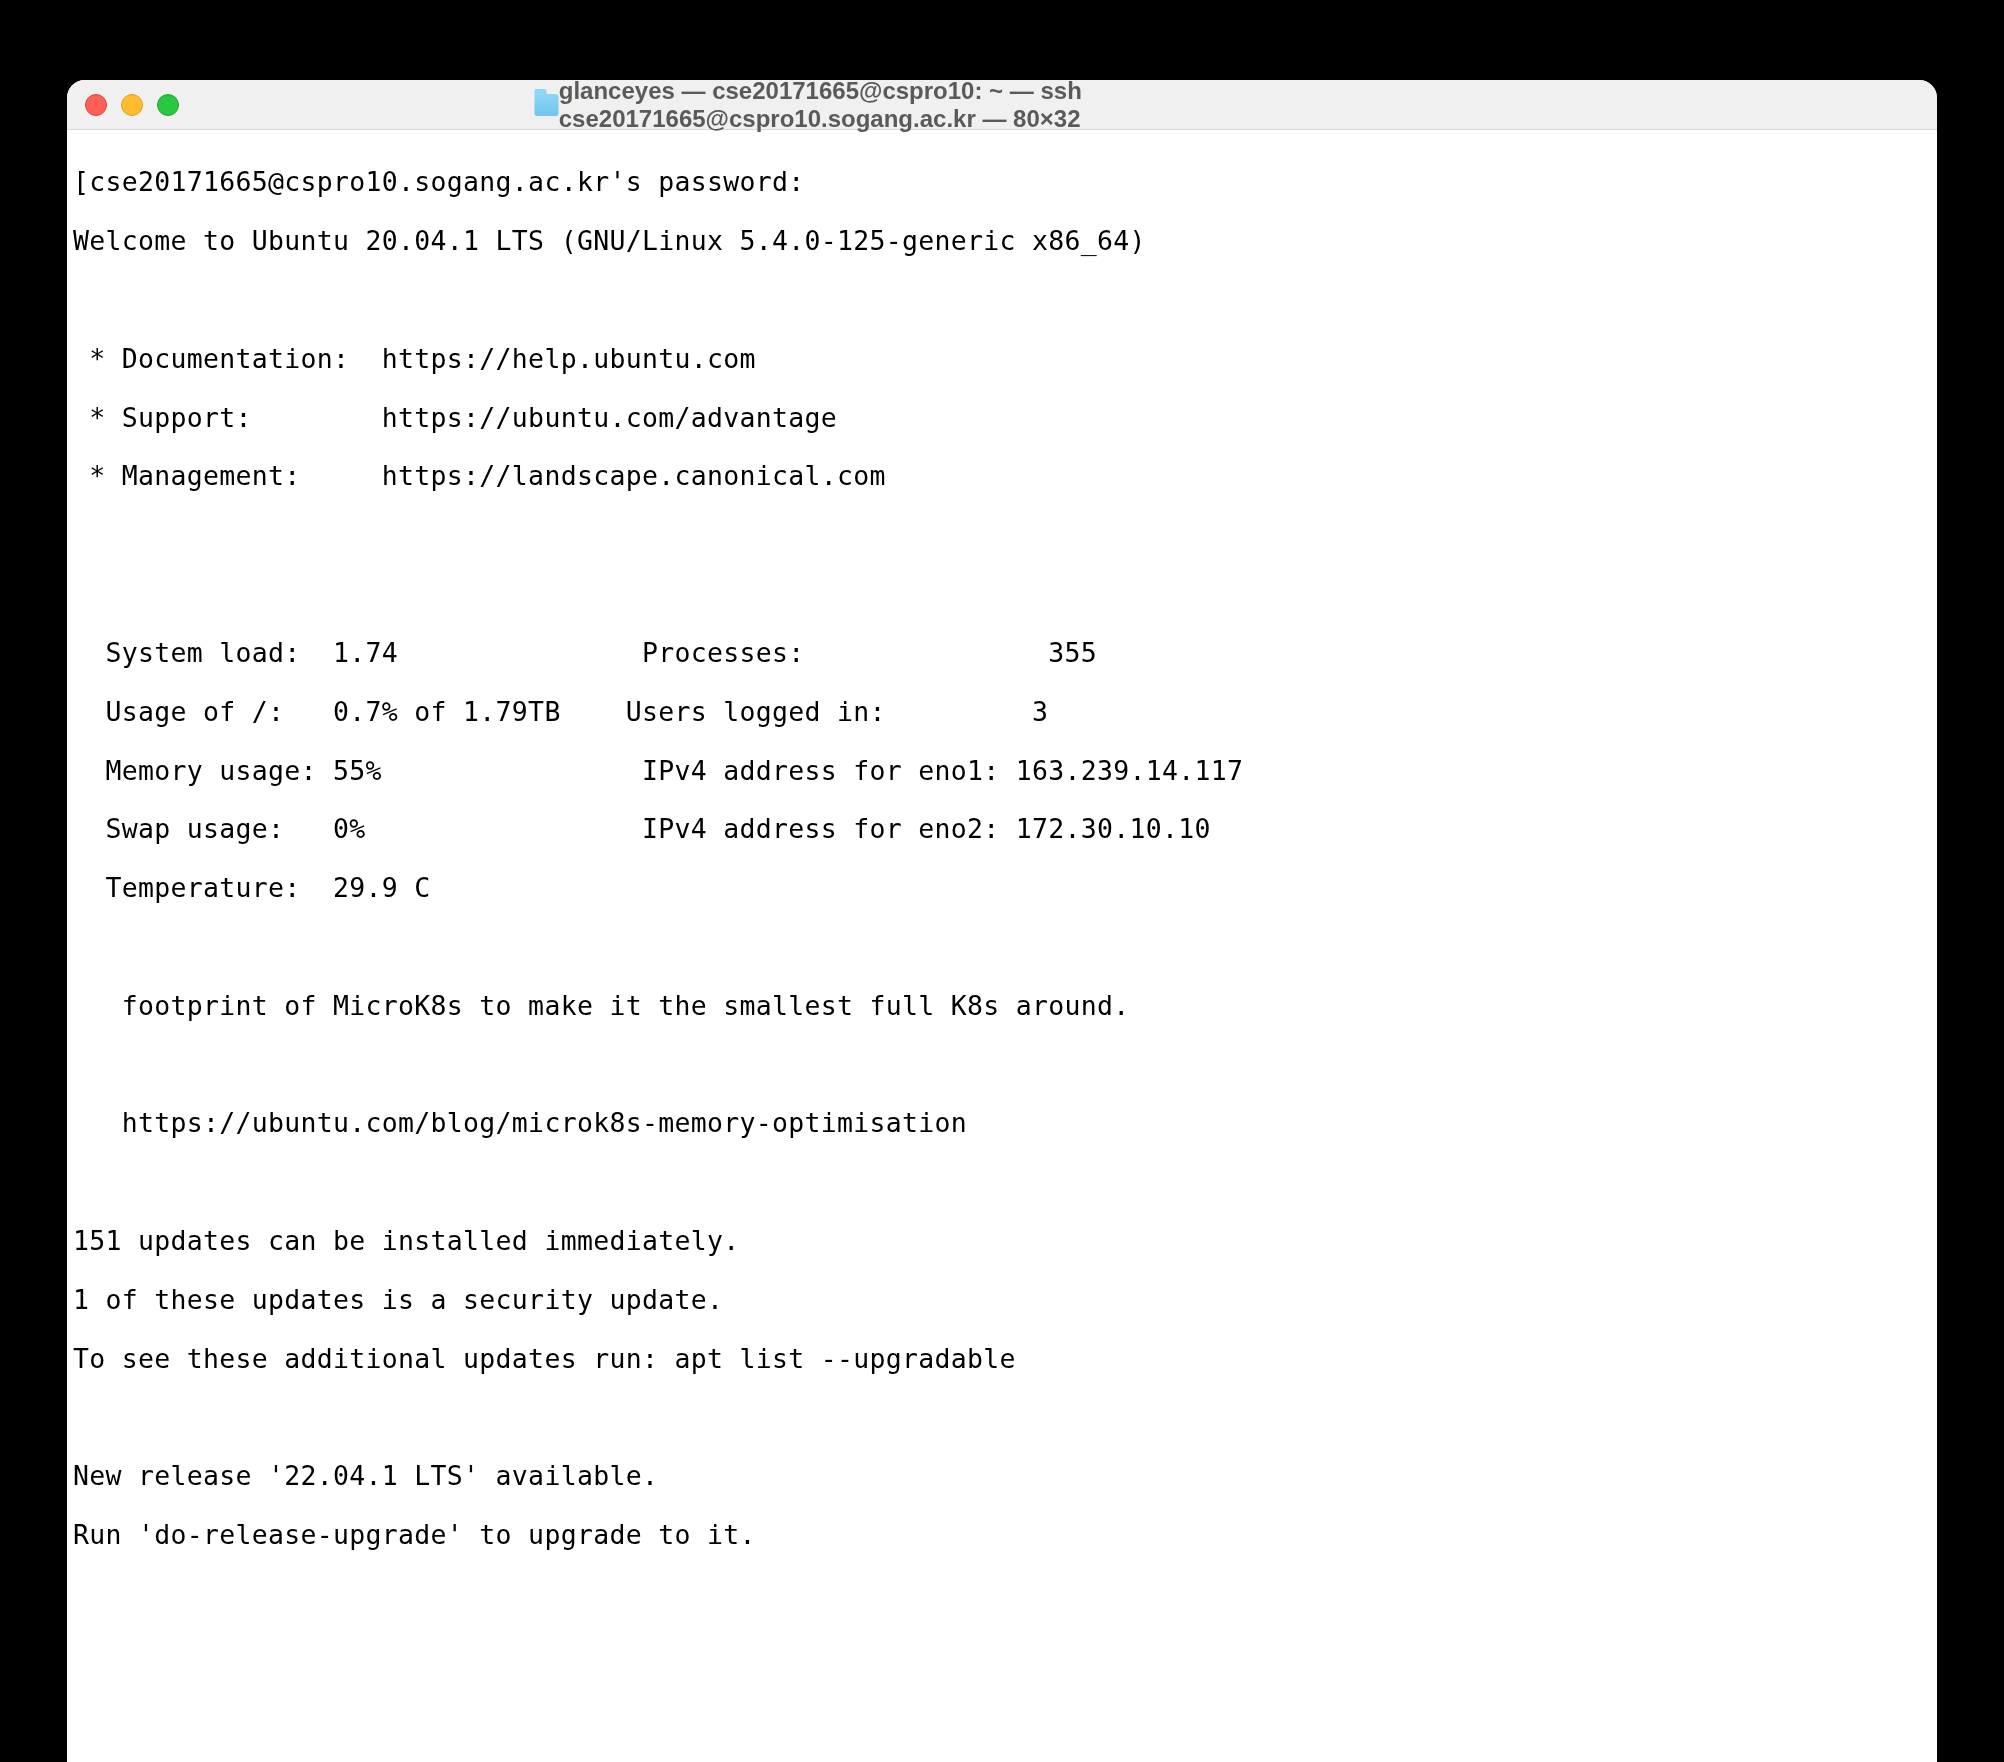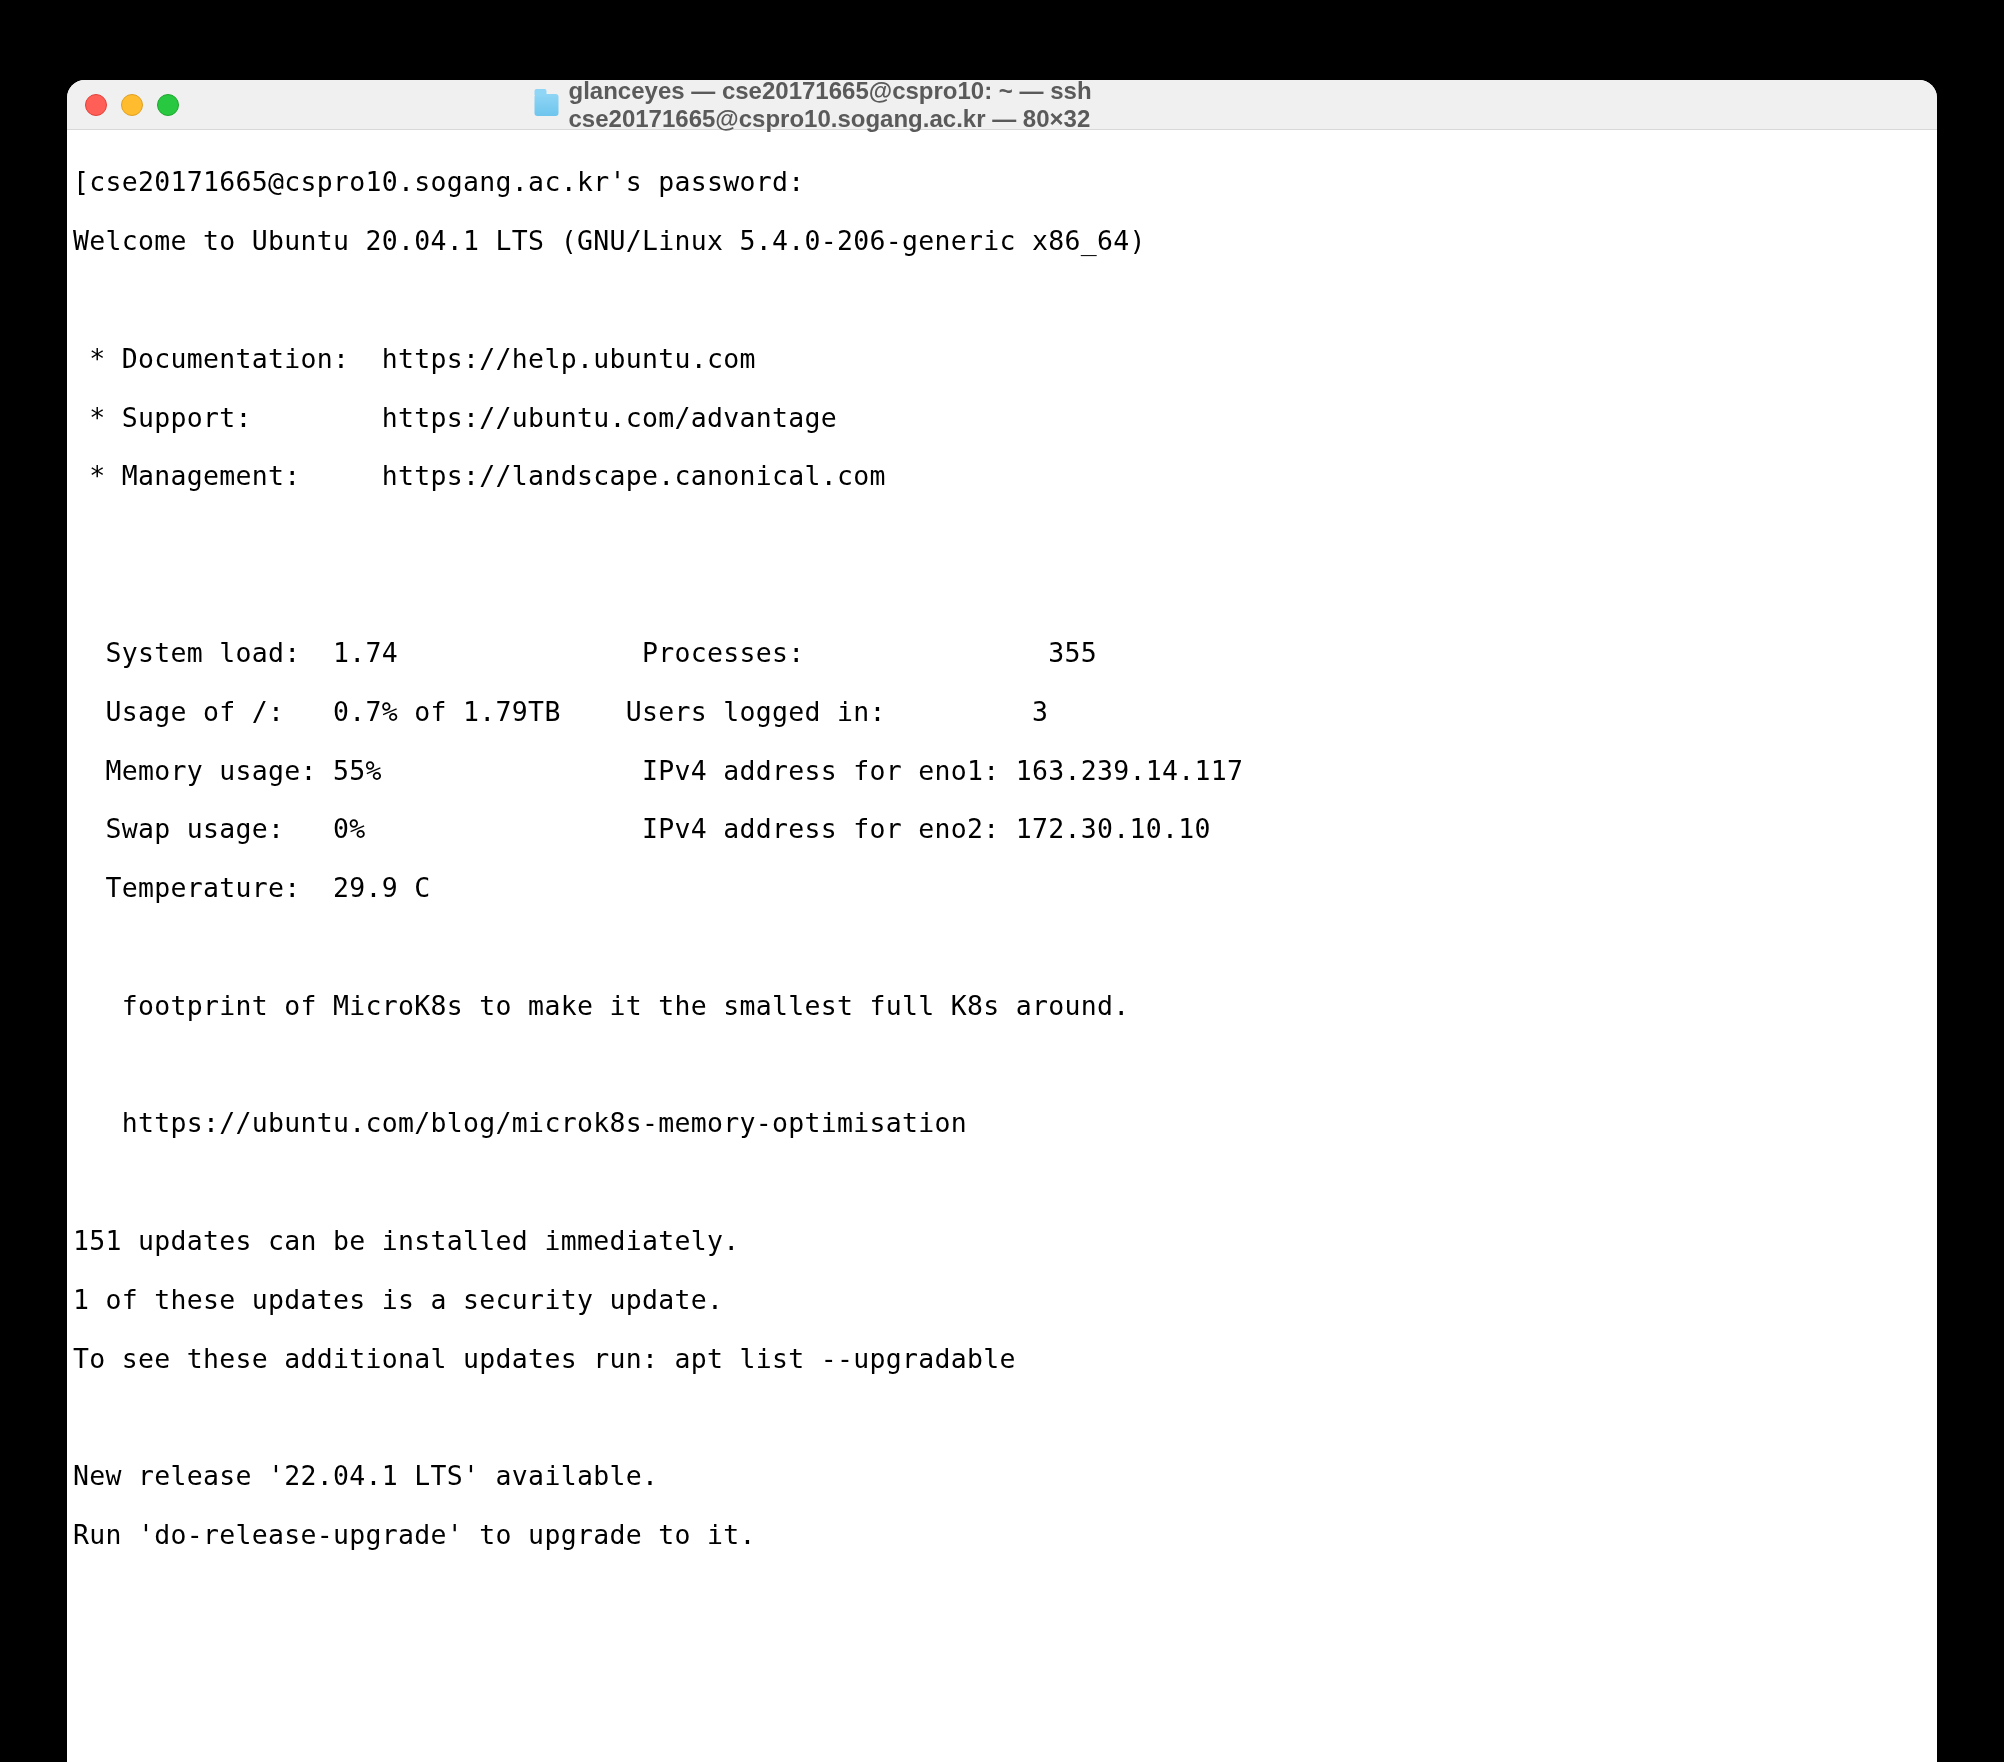--- a/index.html
+++ b/index.html
@@ -43,21 +43,20 @@
     }
     .tl-close { background: #ff5f57; border: 1px solid #e14039; }
     .tl-min { background: #febc2e; border: 1px solid #dfa023; }
     .tl-max { background: #28c840; border: 1px solid #1fa72f; }
     .title-text {
       position: absolute;
       left: 50%;
       transform: translateX(-50%);
       display: flex;
       align-items: center;
-      gap: 10px;
       color: #5a5a5a;
       font-family: -apple-system, "Helvetica Neue", Arial, sans-serif;
       font-size: 24px;
       font-weight: 600;
     }
     .folder-icon {
       width: 28px;
       height: 22px;
       background: linear-gradient(#8fd5f5, #6ec5ed);
       border-radius: 3px;
@@ -95,21 +94,21 @@
       <div class="traffic-light tl-min"></div>
       <div class="traffic-light tl-max"></div>
     </div>
     <div class="title-text">
       <span class="folder-icon"></span>
       <span>glanceyes — cse20171665@cspro10: ~ — ssh cse20171665@cspro10.sogang.ac.kr — 80×32</span>
     </div>
   </div>
   <div class="terminal-body">
 <div class="line">[cse20171665@cspro10.sogang.ac.kr's password:</div>
-<div class="line">Welcome to Ubuntu 20.04.1 LTS (GNU/Linux 5.4.0-206-generic x86_64)</div>
+<div class="line">Welcome to Ubuntu 20.04.1 LTS (GNU/Linux 5.4.0-125-generic x86_64)</div>
 <div class="line"></div>
 <div class="line"> * Documentation:  https://help.ubuntu.com</div>
 <div class="line"> * Support:        https://ubuntu.com/advantage</div>
 <div class="line"> * Management:     https://landscape.canonical.com</div>
 <div class="line"></div>
 <div class="line"></div>
 <div class="line">  System load:  1.74               Processes:               355</div>
 <div class="line">  Usage of /:   0.7% of 1.79TB    Users logged in:         3</div>
 <div class="line">  Memory usage: 55%                IPv4 address for eno1: 163.239.14.117</div>
 <div class="line">  Swap usage:   0%                 IPv4 address for eno2: 172.30.10.10</div>

